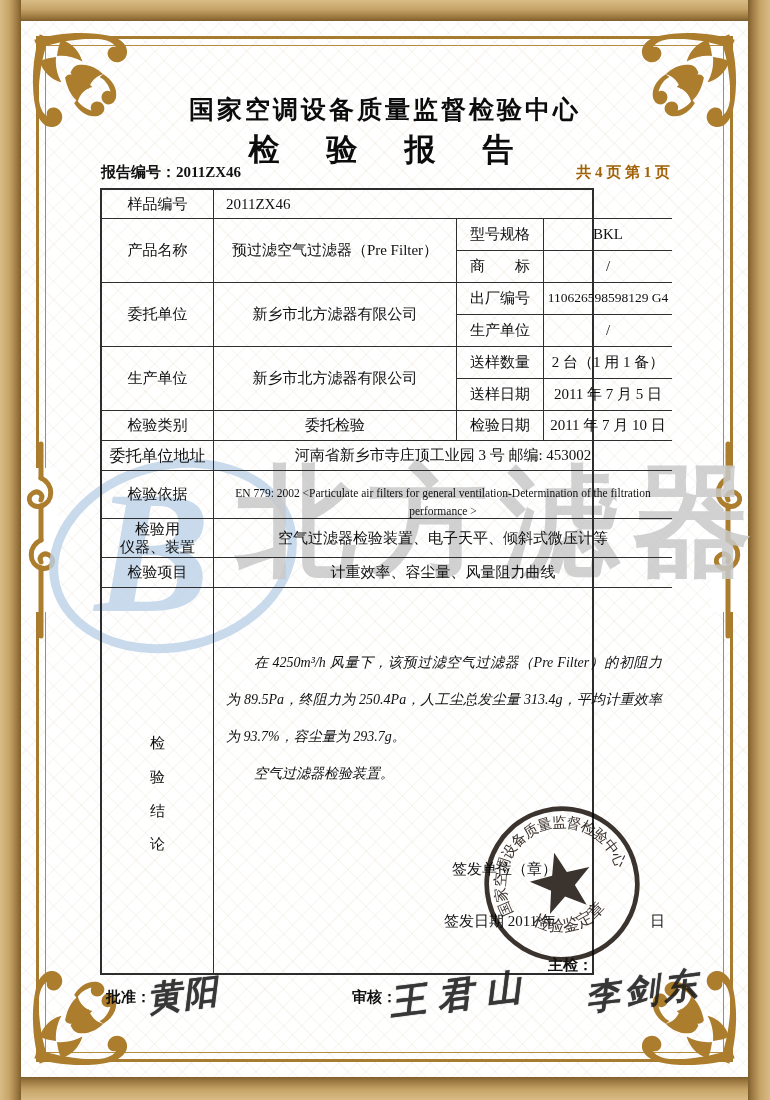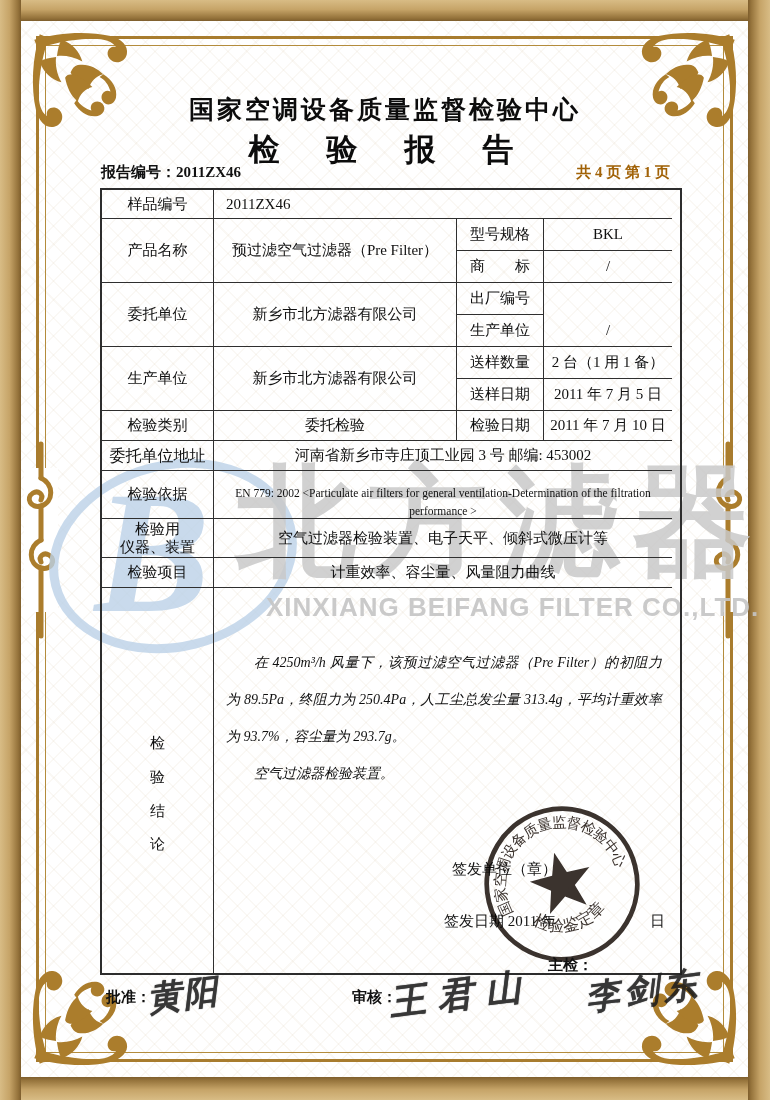--- a/index.html
+++ b/index.html
@@ -42,21 +42,21 @@
 
   
   .org-title{position:absolute;top:93px;left:0;width:770px;text-align:center;z-index:2;
     font-weight:700;font-size:25px;letter-spacing:3px;color:#0c0c0c;}
   .report-title{position:absolute;top:129px;left:0;width:770px;text-align:center;z-index:2;
     font-weight:700;font-size:31px;letter-spacing:8px;color:#0c0c0c;}
   .report-no{position:absolute;top:163px;left:101px;z-index:2;font-weight:700;font-size:15px;color:#111;}
   .page-info{position:absolute;top:163px;right:100px;z-index:2;font-weight:700;font-size:15px;color:#a16207;}
 
   
-  .rpt-table{position:absolute;left:100px;top:188px;width:582px;height:787px;z-index:2;
+  .rpt-table{position:absolute;left:100px;top:188px;width:494px;height:787px;z-index:2;
     display:grid;grid-template-columns:112px 243px 87px 128px;
     grid-template-rows:29px 32px 32px 32px 32px 32px 32px 30px 30px 48px 39px 30px 1fr;
     border:2px solid #2d2d2d;box-sizing:border-box;font-size:15px;color:#101010;background:transparent;}
   .cell{border-right:1.5px solid #2f2f2f;border-bottom:1.5px solid #2f2f2f;
     display:flex;align-items:center;justify-content:center;text-align:center;line-height:1.25;box-sizing:border-box;}
   .cell.no-r{border-right:none;}
   .cell.no-b{border-bottom:none;}
   .cell.left{justify-content:flex-start;text-align:left;padding-left:12px;}
   .cell.small{font-size:11.5px;line-height:1.55;padding:0 6px;margin-top:16px;}
   .cell.twoline{flex-direction:column;line-height:1.2;}
@@ -160,41 +160,41 @@
       <path d="M17,100 C4,106 4,124 17,128 C27,131 33,120 25,115 C20,112 14,116 17,122"></path>
       <path d="M17,128 L17,196"></path>
     </g>
   </svg>
 
   <svg class="wm-logo" viewBox="0 0 260 210">
     <ellipse cx="128" cy="105" rx="120" ry="90" fill="none" stroke="#bcd2e8" stroke-width="9" transform="rotate(-14 128 105)"></ellipse>
     <text x="50" y="160" font-size="172" font-weight="bold" font-style="italic" fill="#bcd2e8" font-family="Liberation Serif, DejaVu Serif, serif">B</text>
   </svg>
   <div class="wm-cn">北方滤器</div>
-  <div class="wm-en">XINXIANG BEIFANG FILTER CO.,LTD.</div>
 
   <div class="org-title">国家空调设备质量监督检验中心</div>
   <div class="report-title">检　验　报　告</div>
   <div class="report-no">报告编号：2011ZX46</div>
   <div class="page-info">共 4 页 第 1 页</div>
 
   <div class="rpt-table">
     <div class="cell" style="grid-area:1/1/2/2">样品编号</div>
     <div class="cell no-r left" style="grid-area:1/2/2/5">2011ZX46</div>
 
     <div class="cell" style="grid-area:2/1/4/2">产品名称</div>
     <div class="cell" style="grid-area:2/2/4/3">预过滤空气过滤器（Pre Filter）</div>
     <div class="cell" style="grid-area:2/3/3/4">型号规格</div>
     <div class="cell no-r" style="grid-area:2/4/3/5">BKL</div>
     <div class="cell" style="grid-area:3/3/4/4">商　　标</div>
     <div class="cell no-r" style="grid-area:3/4/4/5">/</div>
 
     <div class="cell" style="grid-area:4/1/6/2">委托单位</div>
     <div class="cell" style="grid-area:4/2/6/3">新乡市北方滤器有限公司</div>
     <div class="cell" style="grid-area:4/3/5/4">出厂编号</div>
+    <div class="cell no-r" style="grid-area:4/4/5/5;font-size:13.5px">110626598598129 G4</div>
     <div class="cell" style="grid-area:5/3/6/4">生产单位</div>
     <div class="cell no-r" style="grid-area:5/4/6/5">/</div>
 
     <div class="cell" style="grid-area:6/1/8/2">生产单位</div>
     <div class="cell" style="grid-area:6/2/8/3">新乡市北方滤器有限公司</div>
     <div class="cell" style="grid-area:6/3/7/4">送样数量</div>
     <div class="cell no-r" style="grid-area:6/4/7/5">2 台（1 用 1 备）</div>
     <div class="cell" style="grid-area:7/3/8/4">送样日期</div>
     <div class="cell no-r" style="grid-area:7/4/8/5">2011 年 7 月 5 日</div>
 

